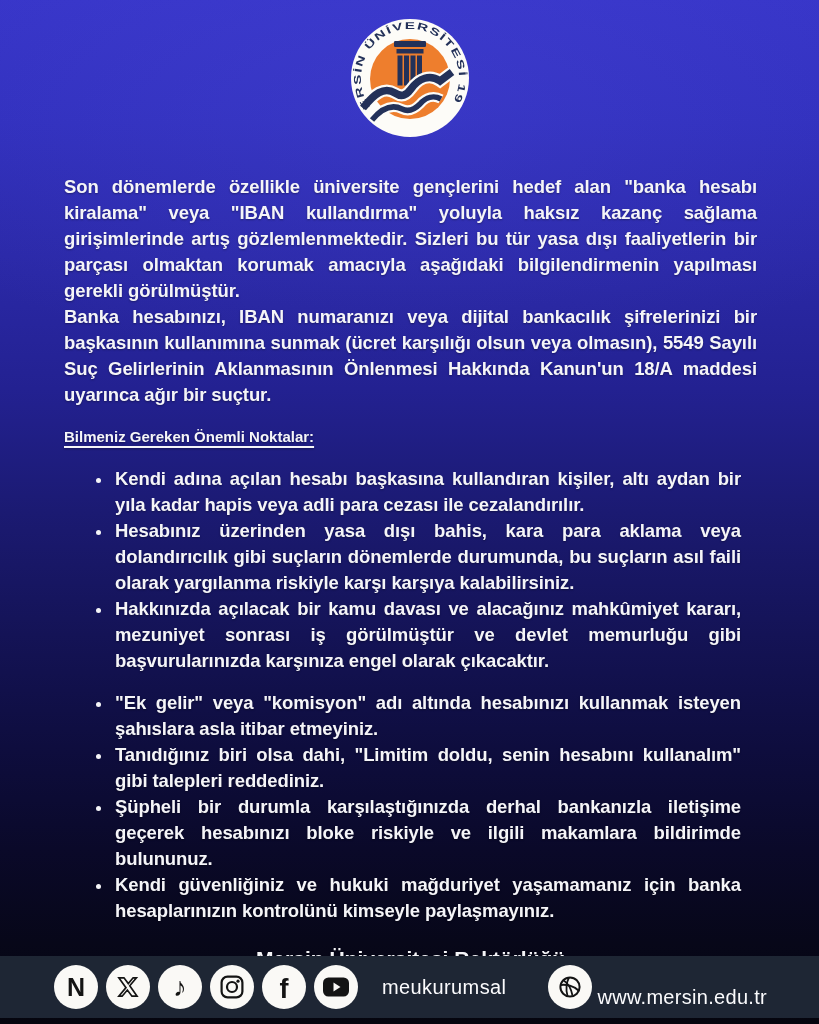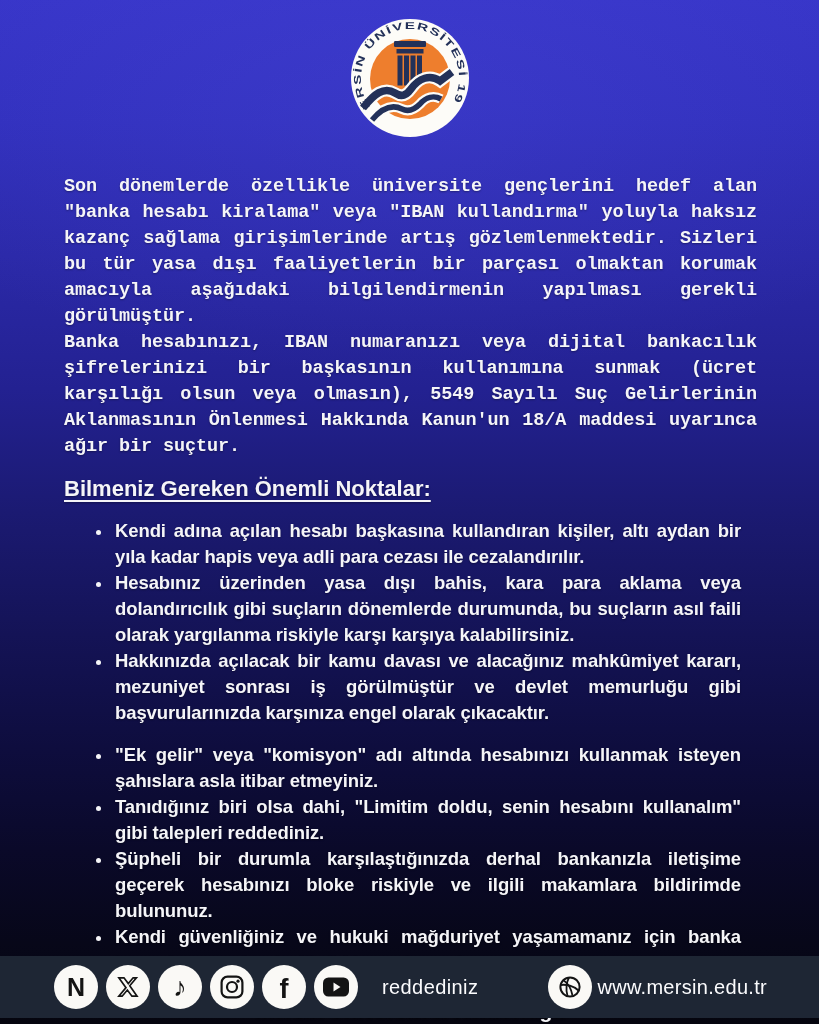--- a/index.html
+++ b/index.html
@@ -27,24 +27,23 @@
     padding: 32px 62px 0 64px;
     color: #f5f5f8;
     font-weight: bold;
     text-shadow: 0 1px 2px rgba(0,0,0,0.35);
   }
   .greeting { font-size: 22px; line-height: 27px; margin: 0 0 4px 0; }
   .para {
     font-size: 18.5px; line-height: 26px; margin: 0;
     text-align: justify; text-align-last: left;
     letter-spacing: -0.1px;
-    font-family: Liberation Mono, monospace;
   }
   .sec-heading {
-    font-size: 22px; line-height: 26px; margin: 16px 0 4px 0;
+    font-size: 15px; line-height: 26px; margin: 16px 0 4px 0;
     text-decoration: underline;
     text-decoration-thickness: 2px;
     text-underline-offset: 4px;
   }
   ul.bullets {
     list-style: disc outside;
     margin: 16px; padding-left: 32px;
   }
   ul.bullets li {
     font-size: 18.5px; line-height: 26px;
@@ -74,21 +73,21 @@
     flex: 0 0 auto;
     cursor: pointer;
   }
   .glyph-n { font-size: 25px; font-weight: 900; line-height: 1; }
   .glyph-f { font-size: 27px; font-weight: 800; line-height: 1; margin-top: 5px; }
   .glyph-note { font-size: 27px; font-weight: bold; line-height: 1; }
   .handle {
     margin-left: 16px; color: #fbfbfd;
     font-size: 20px; letter-spacing: 0.4px; font-weight: 500;
   }
-  .web-group { margin-left: auto; display: flex; align-items: center; gap: 5px; }
+  .web-group { margin-left: auto; display: flex; align-items: flex-end; gap: 5px; }
   .website {
     color: #fbfbfd; font-size: 20px; letter-spacing: 0.3px; font-weight: 500;
   }
 </style>
 </head>
 <body>
 
 <div class="poster">
 
   <div class="logo-wrap">
@@ -168,21 +167,21 @@
       </div>
       <div class="icon-circle">
         <span class="glyph-f">f</span>
       </div>
       <div class="icon-circle">
         <svg width="26" height="20" viewBox="0 0 26 20">
           <rect x="0" y="0.5" width="26" height="19" rx="5.5" fill="#141414"></rect>
           <path d="M10.5 5.5 L17.5 10 L10.5 14.5 Z" fill="#faf9f6"></path>
         </svg>
       </div>
-      <span class="handle">reddediniz</span>
+      <span class="handle">meukurumsal</span>
     </div>
 
     <div class="web-group">
       <div class="icon-circle">
         <svg width="24" height="24" viewBox="0 0 24 24">
           <circle cx="12" cy="12" r="9.6" fill="none" stroke="#141414" stroke-width="2"></circle>
           <path d="M5 5 C10 8 13 13 14.5 20.5" fill="none" stroke="#141414" stroke-width="1.8"></path>
           <path d="M2.6 10 C8 9 16 11 20.5 15.5" fill="none" stroke="#141414" stroke-width="1.8"></path>
           <path d="M11 2.5 C8.5 7 7.5 15 9.5 21" fill="none" stroke="#141414" stroke-width="1.8"></path>
         </svg>

